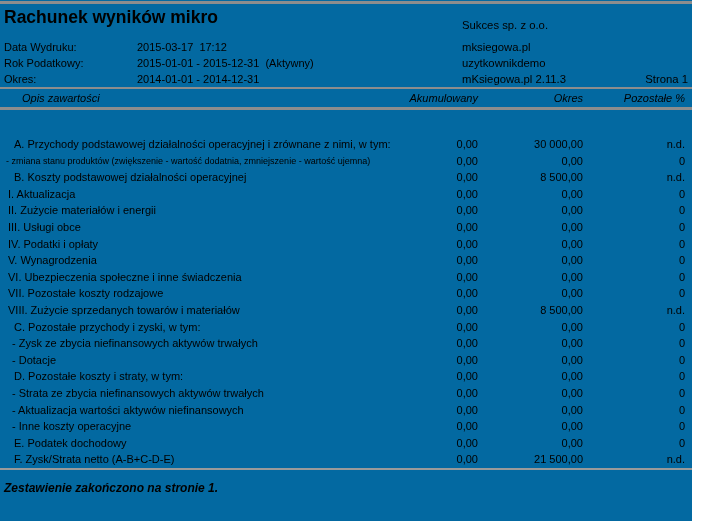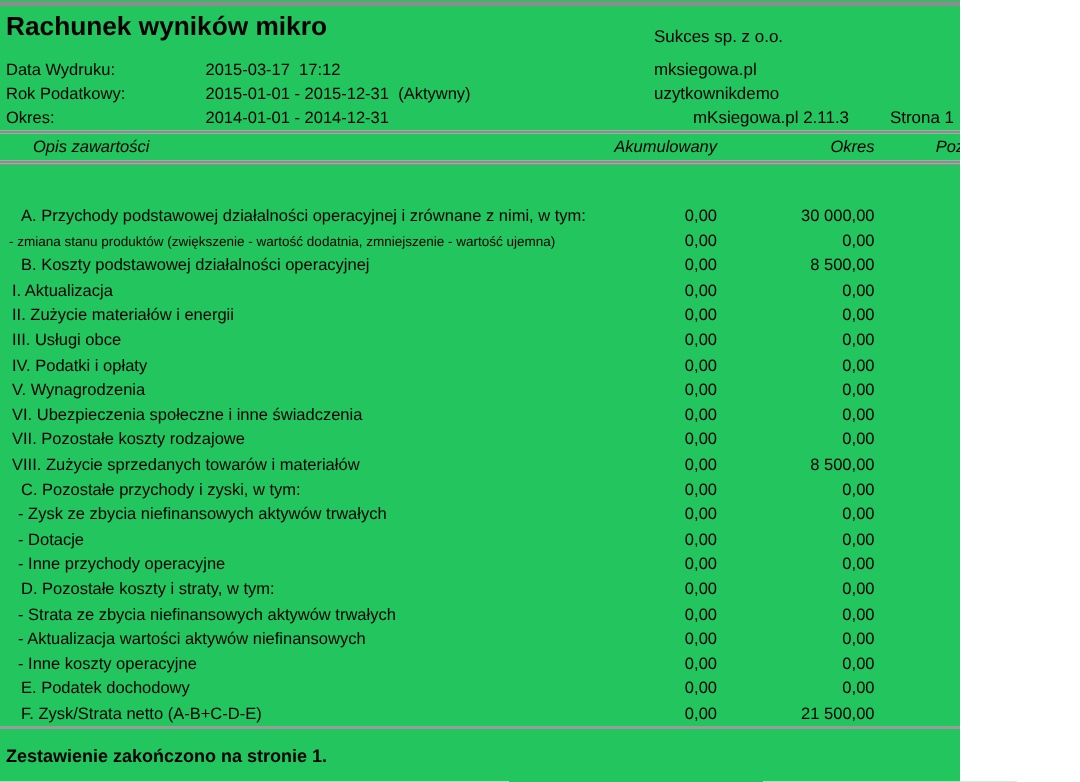--- a/index.html
+++ b/index.html
@@ -1,52 +1,52 @@
 <!DOCTYPE html>
 <html><head>
 <meta charset="utf-8">
 <style>
   * { box-sizing: border-box; }
   html,body { margin:0; padding:0; background:#ffffff; }
   body { font-family:"Liberation Sans","DejaVu Sans",sans-serif; color:#000; }
-  .page { position:relative; width:640px; height:521px; background:#22c55e; overflow:hidden; }
+  .page { position:relative; width:692px; height:521px; background:#0369a1; overflow:hidden; }
 
   
   .rule-top { margin-top:1px; height:3px; background:#8d8d8d; }
   .rule-dbl { height:2px; border-top:1px solid #8d8d8d; border-bottom:1px solid #8d8d8d; background:#fff; }
   .rule-dbl.heavy { border-top-width:2px; height:2px; }
   .rule-thin { height:2px; background:#9a9a9a; }
 
   
   .hdr { position:relative; height:83px; }
   .title { position:absolute; top:3px; left:4px; margin:0; font-size:17.5px; font-weight:700; }
   .hl { position:absolute; left:4px; font-size:11px; line-height:13px; }
   .hl .val { position:absolute; left:133px; white-space:pre; }
   .hl .lbl { white-space:pre; }
-  .hr-abs { position:absolute; left:436px; font-size:11.3px; line-height:13px; white-space:pre; }
+  .hr-abs { position:absolute; left:462px; font-size:11.3px; line-height:13px; white-space:pre; }
   .ver-row { position:absolute; left:462px; right:4px; top:69px; display:flex; justify-content:space-between; font-size:11.3px; line-height:13px; }
 
   
   table { border-collapse:collapse; table-layout:fixed; width:685px; }
   col.c-desc { width:378px; } col.c-a { width:100px; } col.c-o { width:105px; } col.c-p { width:102px; }
   .colhead { font-size:11px; font-style:italic; }
   .colhead th { font-weight:400; padding:0; height:18px; vertical-align:middle; white-space:nowrap; }
   .colhead th.desc { text-align:left; padding-left:22px; }
   .colhead th.num { text-align:right; }
 
   .body-tbl { margin-top:26px; font-size:11px; }
   .body-tbl td { padding:0; height:16.6px; line-height:16.6px; white-space:nowrap; vertical-align:middle; }
   .body-tbl td.desc { text-align:left; overflow:visible; }
   .body-tbl td.num { text-align:right; }
   td.i0 { padding-left:14px;margin-left:35px; }
   td.i1 { padding-left:8px; }
   td.i2 { padding-left:12px; }
   td.ismall { padding-left:6px; font-size:9px; }
 
-  .footer-note { margin:11px 0 0 4px; font-size:12px; font-weight:700; }
+  .footer-note { margin:11px 0 0 4px; font-size:12px; font-weight:700;font-style:italic; }
 </style>
 </head>
 <body>
 
 <div class="page">
 
   <div class="rule-top"></div>
 
   <div class="hdr">
     <h1 class="title">Rachunek wyników mikro</h1>
@@ -180,26 +180,20 @@
       <td class="num">0,00</td>
       <td class="num">0</td>
     </tr>
     <tr>
       <td class="desc i2">- Dotacje</td>
       <td class="num">0,00</td>
       <td class="num">0,00</td>
       <td class="num">0</td>
     </tr>
     <tr>
-      <td class="desc i2">- Inne przychody operacyjne</td>
-      <td class="num">0,00</td>
-      <td class="num">0,00</td>
-      <td class="num">0</td>
-    </tr>
-    <tr>
       <td class="desc i0">D. Pozostałe koszty i straty, w tym:</td>
       <td class="num">0,00</td>
       <td class="num">0,00</td>
       <td class="num">0</td>
     </tr>
     <tr>
       <td class="desc i2">- Strata ze zbycia niefinansowych aktywów trwałych</td>
       <td class="num">0,00</td>
       <td class="num">0,00</td>
       <td class="num">0</td>

